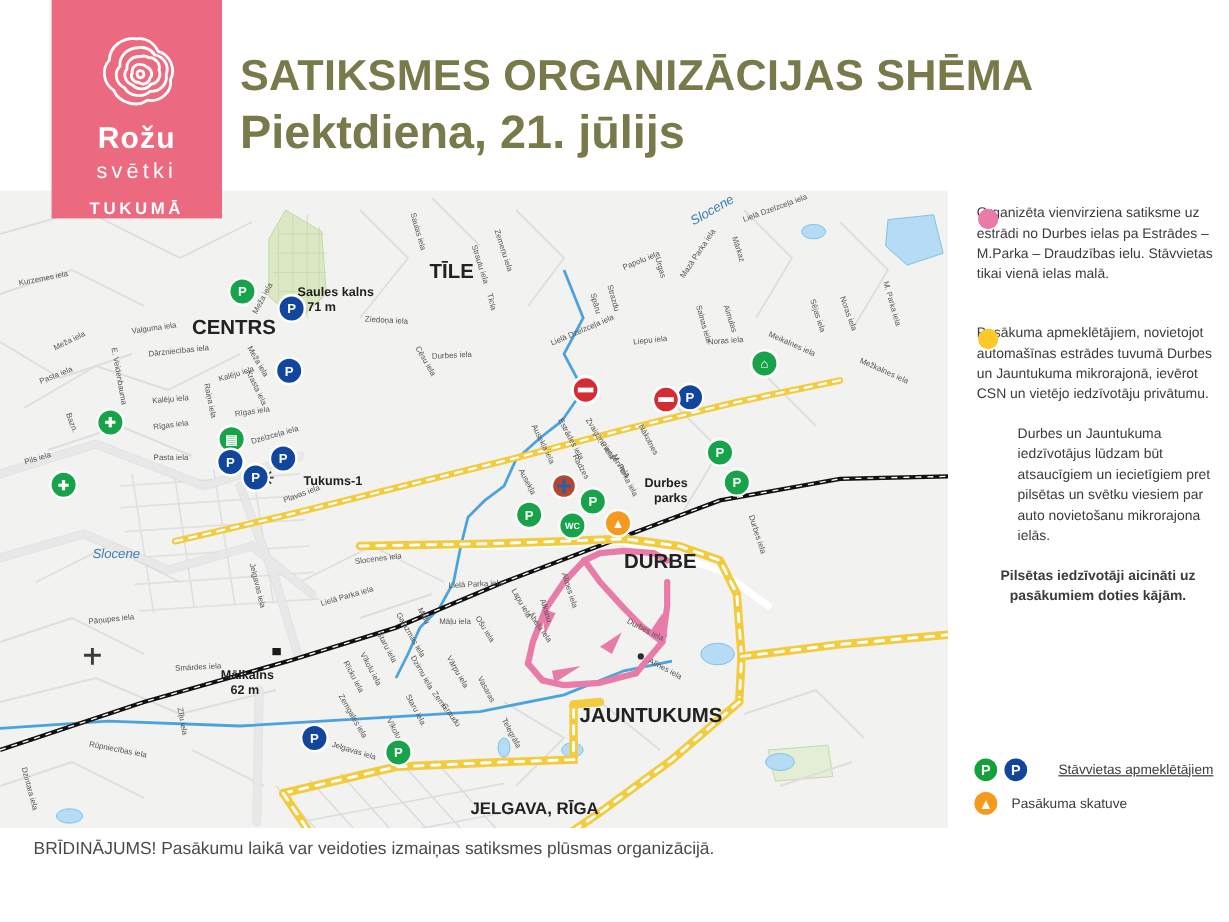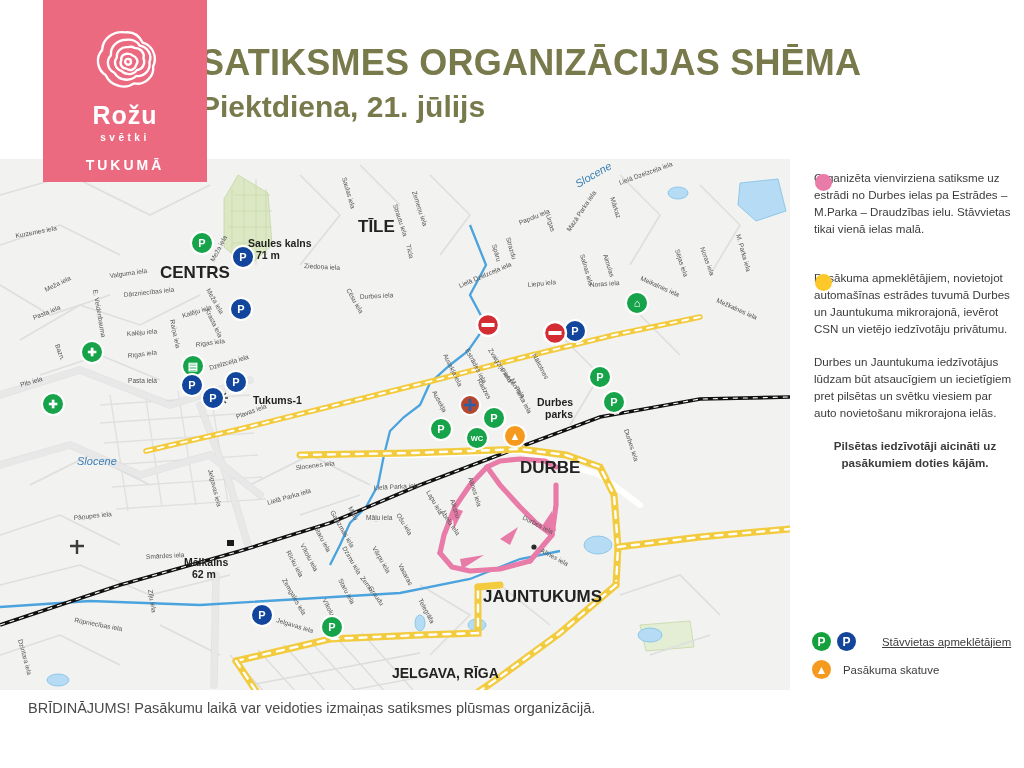--- a/index.html
+++ b/index.html
@@ -6,36 +6,36 @@
   body{
     width:1024px;height:768px;
     background:#ffffff;
     font-family:"Liberation Sans", sans-serif;
     overflow:hidden;
     position:relative;
   }
   
   #header{position:absolute;left:0;top:0;width:1024px;height:159px;background:#ffffff;z-index:30;}
   #logo-banner{
-    position:absolute;left:43px;top:0;width:164px;height:182px;
+    position:absolute;left:43px;top:0;width:142px;height:182px;
     background:#ec6a80;z-index:40;
     display:flex;flex-direction:column;align-items:center;
   }
   #rose-icon{margin-top:22px;width:74px;height:74px;}
   #logo-text{margin-top:6px;text-align:center;color:#fff;line-height:1.05;}
   #logo-line1{font-size:25px;font-weight:bold;letter-spacing:1px;}
-  #logo-line2{font-size:10px;font-weight:bold;letter-spacing:3.5px;margin-top:5px;}
+  #logo-line2{font-size:18px;font-weight:normal;letter-spacing:3.5px;margin-top:5px;}
   #logo-line3{font-size:14px;font-weight:bold;letter-spacing:3.0px;margin-top:14px;}
   #title-block{position:absolute;left:200px;top:44px;}
   #title-main{
     font-size:36px;font-weight:bold;color:#787a4b;letter-spacing:0.2px;
     line-height:1.05;white-space:nowrap;
   }
   #title-sub{
-    font-size:30px;font-weight:bold;color:#787a4b;margin-top:9px;
+    font-size:39px;font-weight:bold;color:#787a4b;margin-top:9px;
     line-height:1.05;white-space:nowrap;
   }
   
   #map-wrap{position:absolute;left:0;top:155px;width:790px;height:535px;overflow:hidden;background:#f2f2f0;}
   #map-svg{display:block;}
   
   #legend{position:absolute;left:790px;top:155px;width:234px;height:535px;background:#fff;}
   .legend-para{position:relative;padding-left:24px;padding-right:8px;margin-bottom:2px;}
   .bullet{position:absolute;left:25px;top:5px;width:17px;height:17px;border-radius:50%;}
   .bullet.pink{background:#e87ba8;}
@@ -431,21 +431,21 @@
 <div id="legend">
   <div id="legend-paras">
       <div class="legend-para" style="margin-top: 14px;">
         <div class="bullet pink"></div>
         <div class="legend-text">Organizēta vienvirziena satiksme uz estrādi no Durbes ielas pa Estrādes – M.Parka – Draudzības ielu. Stāvvietas tikai vienā ielas malā.</div>
       </div>
       <div class="legend-para" style="margin-top: 32px;">
         <div class="bullet yellow"></div>
         <div class="legend-text">Pasākuma apmeklētājiem, novietojot automašīnas estrādes tuvumā Durbes un Jauntukuma mikrorajonā, ievērot CSN un vietējo iedzīvotāju privātumu.</div>
       </div>
-      <div class="legend-para" style="margin-top: 16px;">
+      <div class="legend-para" style="margin-top: 16px; margin-left: 34px;">
         <div class="legend-text">Durbes un Jauntukuma iedzīvotājus lūdzam būt atsaucīgiem un iecietīgiem pret pilsētas un svētku viesiem par auto novietošanu mikrorajona ielās.</div>
       </div>
       <div class="legend-para" style="margin-top: 16px;">
         <div class="legend-text bold">Pilsētas iedzīvotāji aicināti uz pasākumiem doties kājām.</div>
       </div>
     </div>
   <div id="legend-icons">
       <div class="legend-icon-row">
         <span class="pin green">P</span>
         <span class="pin blue">P</span>

